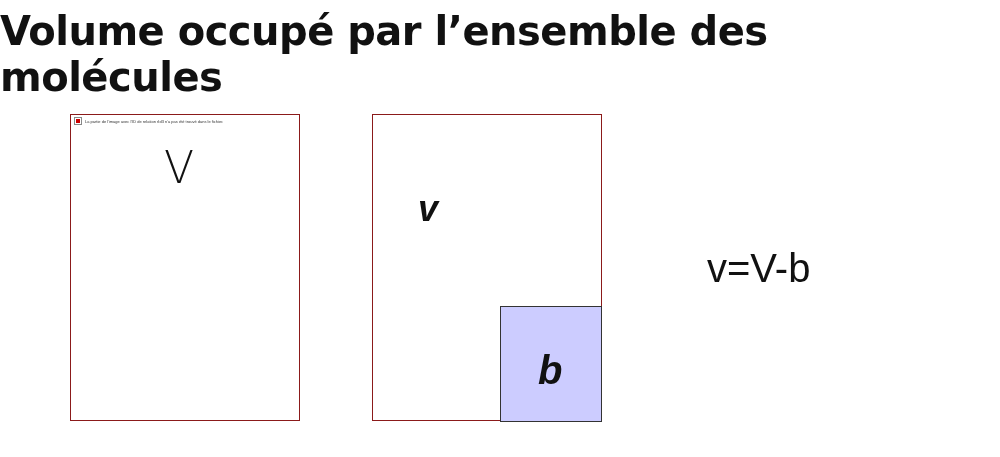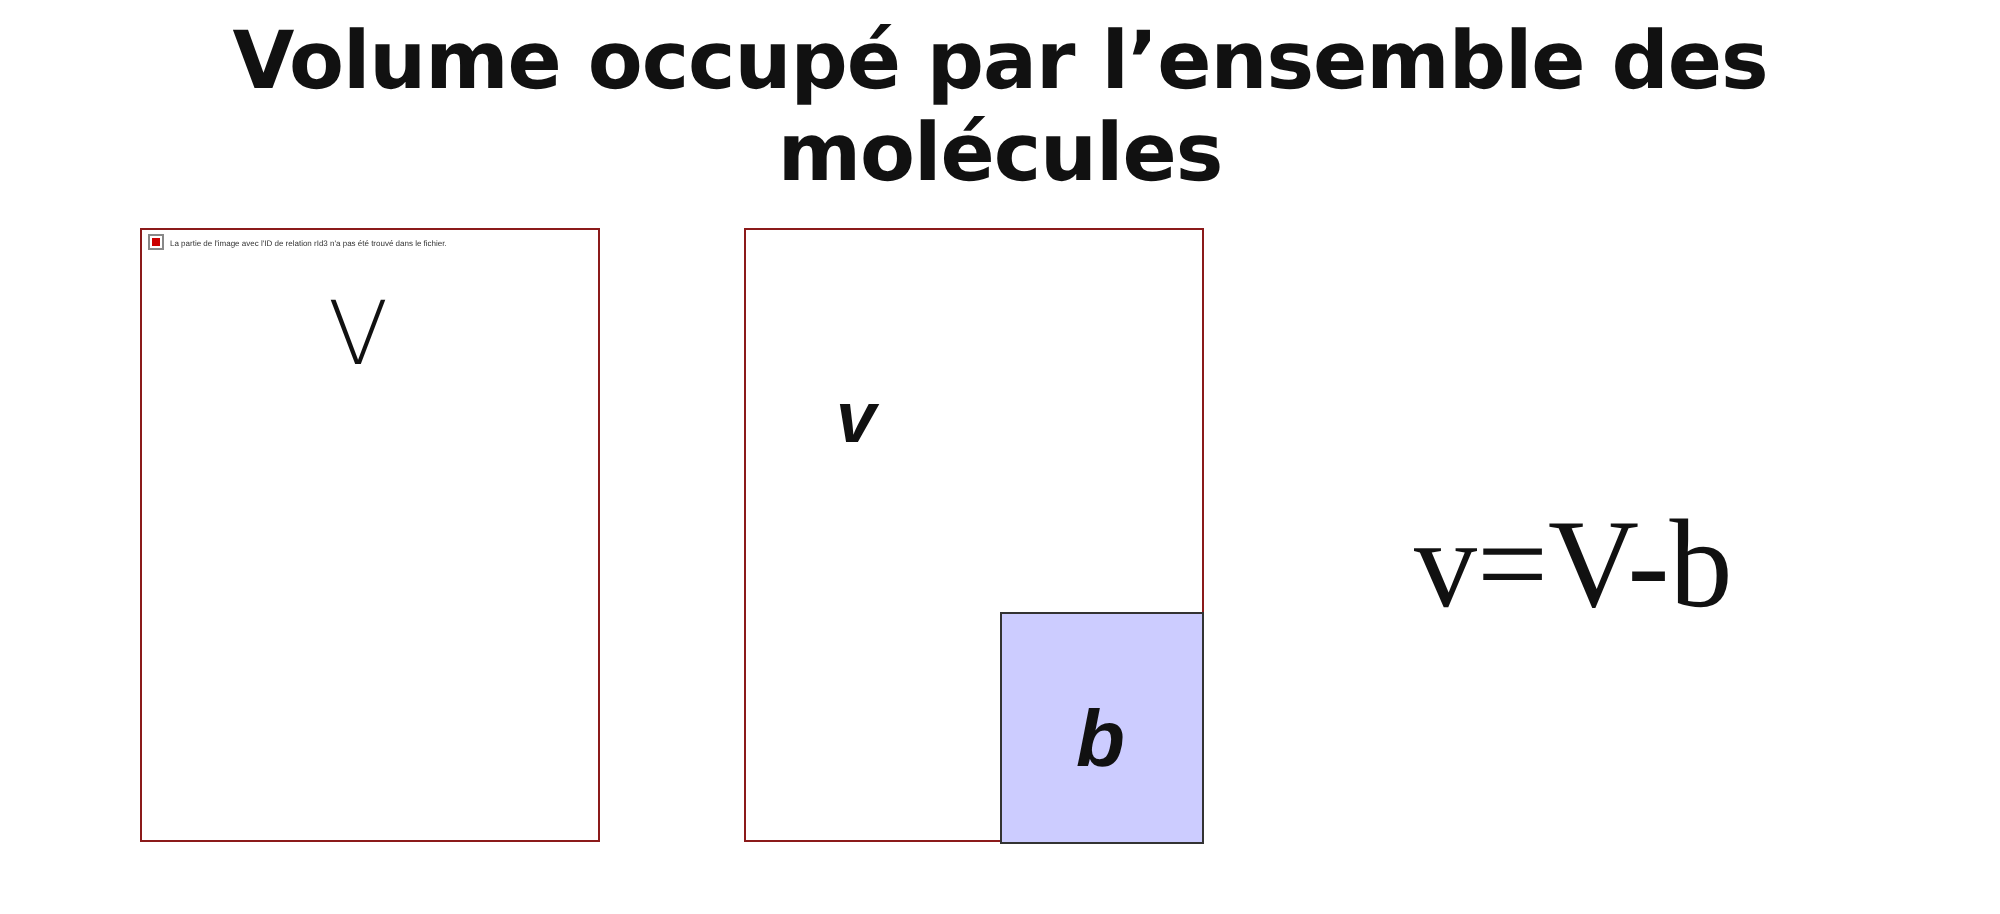--- a/index.html
+++ b/index.html
@@ -1,29 +1,29 @@
 <!DOCTYPE html>
 <html><head>
 <meta charset="utf-8">
 <style>
   html, body { margin:0; padding:0; background:#ffffff; }
   body { width:1000px; height:457px; position:relative; overflow:hidden; font-family:"Liberation Sans", sans-serif; }
-  .title { position:absolute; left:0; top:8px; width:1000px; text-align:center; font-size:40px; font-weight:bold; color:#111; font-family:"DejaVu Sans", sans-serif; letter-spacing:-0.5px; }
+  .title { position:absolute; left:0; top:8px; width:1000px; text-align:left; font-size:40px; font-weight:bold; color:#111; font-family:"DejaVu Sans", sans-serif; letter-spacing:-0.5px; }
   .box { position:absolute; border:1.5px solid #8b1a1a; background:#fff; box-sizing:border-box; }
   .box1 { left:70px; top:114px; width:230px; height:307px; }
   .box2 { left:372px; top:114px; width:230px; height:307px; }
   .placeholder { position:absolute; left:3px; top:2px; display:flex; align-items:center; gap:3px; }
   .ph-icon { width:6px; height:6px; border:1px solid #888; position:relative; }
   .ph-icon::after { content:""; position:absolute; left:1px; top:1px; width:4px; height:4px; background:#c00; }
   .ph-text { font-size:4px; color:#333; white-space:nowrap; }
   .lblV { position:absolute; left:164px; top:142px; font-size:44px; color:#111; font-family:"DejaVu Sans", sans-serif; font-weight:300; }
   .lblv { position:absolute; left:418px; top:188px; font-size:36px; color:#111; font-weight:bold; font-style:italic; }
   .bsq { position:absolute; left:500px; top:306px; width:102px; height:116px; background:#ccccff; border:1.5px solid #333; box-sizing:border-box; }
   .lblb { position:absolute; left:538px; top:348px; font-size:40px; color:#111; font-weight:bold; font-style:italic; }
-  .eq { position:absolute; left:707px; top:246px; font-size:63px; color:#111; font-family:Liberation Serif, serif; }
+  .eq { position:absolute; left:707px; top:246px; font-size:40px; color:#111; font-family:Liberation Sans, sans-serif; }
 </style>
 </head>
 <body>
 
 <div class="title">Volume occupé par l’ensemble des molécules</div>
 
 <div class="box box1">
   <div class="placeholder">
     <span class="ph-icon"></span>
     <span class="ph-text">La partie de l'image avec l'ID de relation rId3 n'a pas été trouvé dans le fichier.</span>

